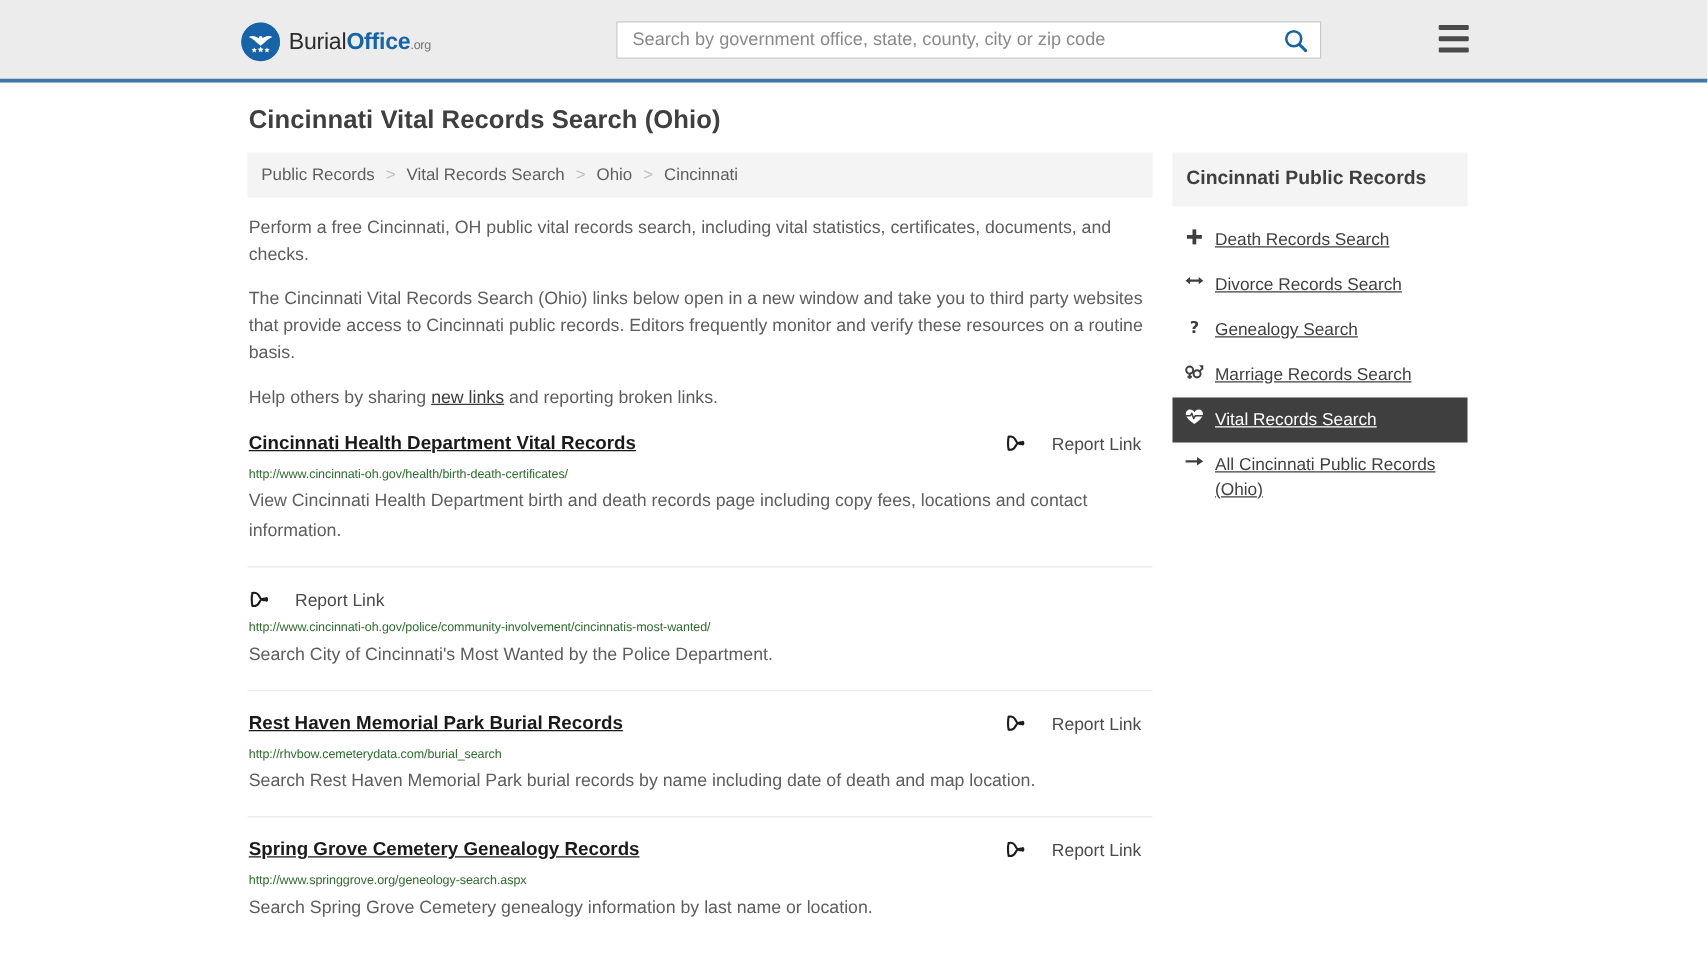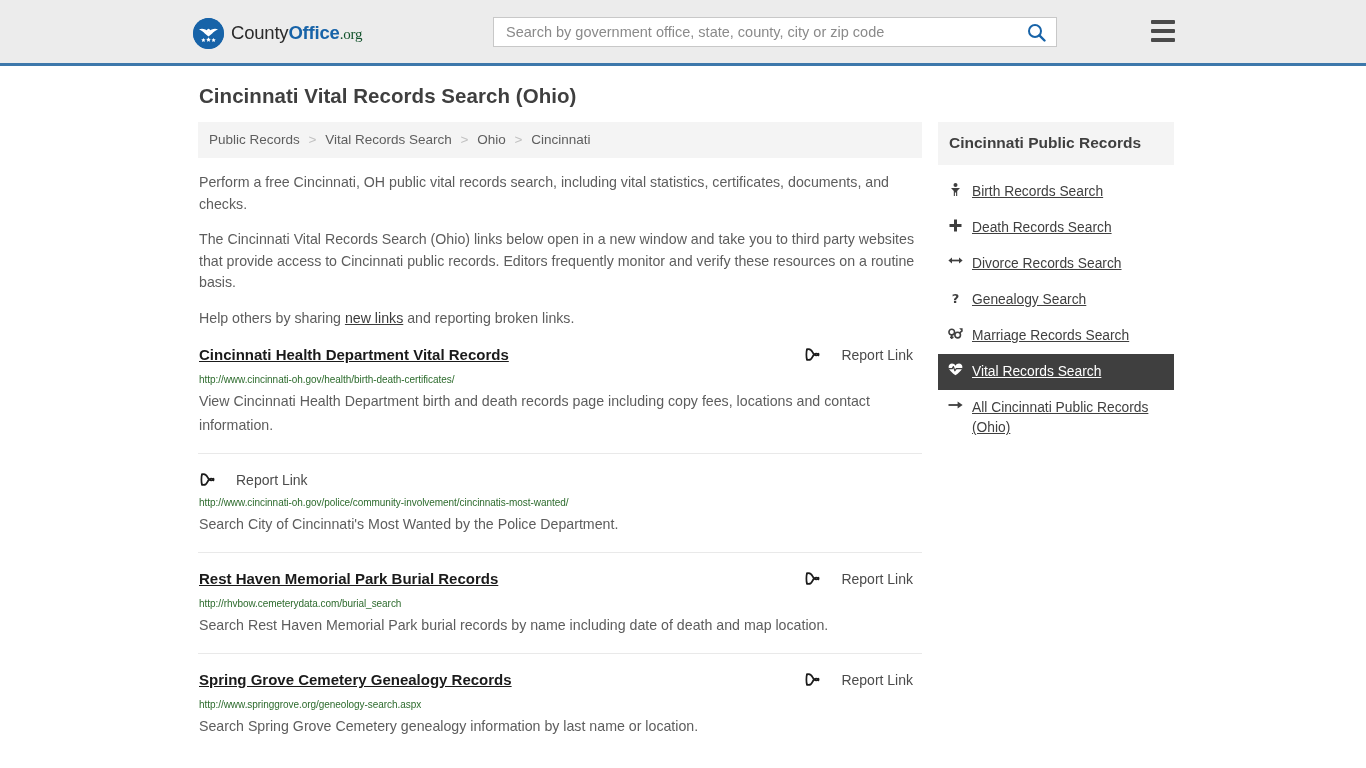--- a/index.html
+++ b/index.html
@@ -41,21 +41,21 @@
   }
   .logo-mark svg { display: block; }
   .logo-text {
     font-size: 18.5px;
     letter-spacing: -0.2px;
     white-space: nowrap;
     line-height: 1;
   }
   .logo-text .c1 { color: #2b2b2b; font-weight: 400; }
   .logo-text .c2 { color: #1763a8; font-weight: 700; }
-  .logo-text .c3 { color: #14532d; font-weight: 400; font-size: 15px; font-family: Liberation Serif, serif; }
+  .logo-text .c3 { color: #737373; font-weight: 400; font-size: 10px; }
 
   .search-shell {
     position: absolute;
     left: 493px;
     top: 17px;
     width: 564px;
     height: 30px;
     background: #ffffff;
     border: 1px solid #c8c8c8;
     display: flex;
@@ -248,21 +248,21 @@
       <svg width="31" height="31" viewBox="0 0 31 31" aria-hidden="true">
         <circle cx="15.5" cy="15.5" r="15.5" fill="#1763a8"></circle>
         <path d="M6 11.5 C9 10 12.5 11 15.5 13.6 C18.5 11 22 10 25 11.5 C22.6 12.4 20.6 13.9 19.2 15.6 L15.5 18.6 L11.8 15.6 C10.4 13.9 8.4 12.4 6 11.5 Z" fill="#ffffff"></path>
         <circle cx="15.5" cy="12.3" r="1.5" fill="#ffffff"></circle>
         <path d="M15.5 19.2 l0.75 1.5 1.65 0.24 -1.2 1.17 0.28 1.64 -1.48 -0.78 -1.48 0.78 0.28 -1.64 -1.2 -1.17 1.65 -0.24 Z" fill="#ffffff"></path>
         <path d="M10.4 19.9 l0.66 1.33 1.47 0.21 -1.06 1.04 0.25 1.46 -1.32 -0.69 -1.32 0.69 0.25 -1.46 -1.06 -1.04 1.47 -0.21 Z" fill="#ffffff"></path>
         <path d="M20.6 19.9 l0.66 1.33 1.47 0.21 -1.06 1.04 0.25 1.46 -1.32 -0.69 -1.32 0.69 0.25 -1.46 -1.06 -1.04 1.47 -0.21 Z" fill="#ffffff"></path>
       </svg>
     </span>
     <span class="logo-text">
-      <span class="c1">County</span><span class="c2">Office</span><span class="c3">.org</span>
+      <span class="c1">Burial</span><span class="c2">Office</span><span class="c3">.org</span>
     </span>
   </a>
 
   <div class="search-shell">
     <input class="search-input" type="text" placeholder="Search by government office, state, county, city or zip code" style="">
     <button class="search-btn">
       <svg width="19" height="19" viewBox="0 0 19 19" aria-hidden="true">
         <circle cx="8" cy="8" r="6" fill="none" stroke="#1763a8" stroke-width="2"></circle>
         <line x1="12.4" y1="12.4" x2="17.5" y2="17.5" stroke="#1763a8" stroke-width="2.4" stroke-linecap="round"></line>
       </svg>
@@ -372,29 +372,20 @@
 
         </div>
 
       </div>
 
       <aside class="side-col">
         <div class="side-panel">
           <div class="side-header">Cincinnati Public Records</div>
           <div class="side-list">
 
-            <a class="side-item" href="#">
-              <span class="si-icon">
-                <svg width="11" height="14" viewBox="0 0 11 14" aria-hidden="true">
-                  <circle cx="5.5" cy="2" r="2" fill="currentColor"></circle>
-                  <path d="M1 5 H10 L7.2 8 V13 H6.1 V9.5 H4.9 V13 H3.8 V8 Z" fill="currentColor"></path>
-                </svg>
-              </span>
-              <span class="si-label">Birth Records Search</span>
-            </a>
 
             <a class="side-item" href="#">
               <span class="si-icon">
                 <svg width="13" height="13" viewBox="0 0 13 13" aria-hidden="true">
                   <rect x="5" y="0.5" width="3" height="12" fill="currentColor"></rect>
                   <rect x="0.5" y="5" width="12" height="3" fill="currentColor"></rect>
                 </svg>
               </span>
               <span class="si-label">Death Records Search</span>
             </a>

